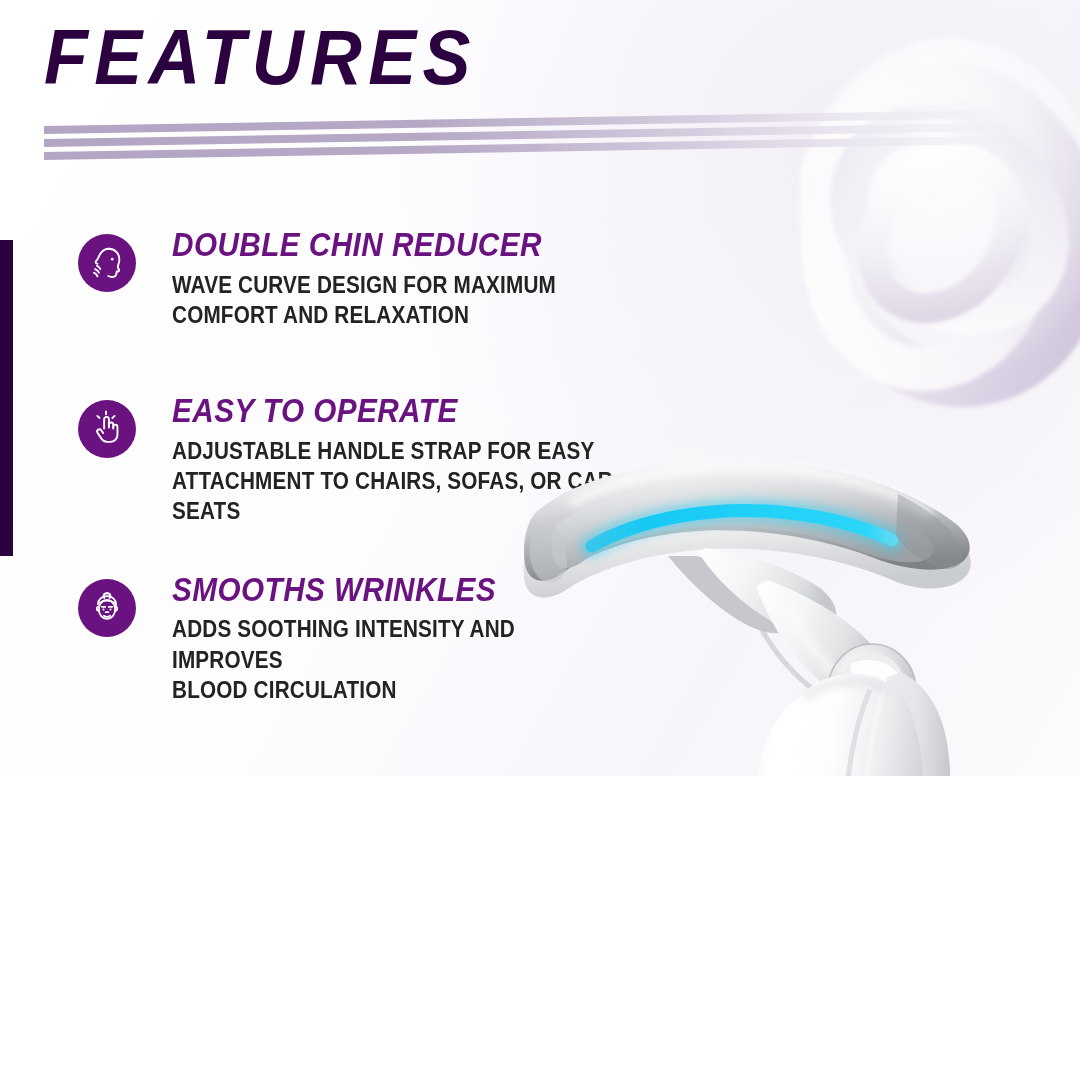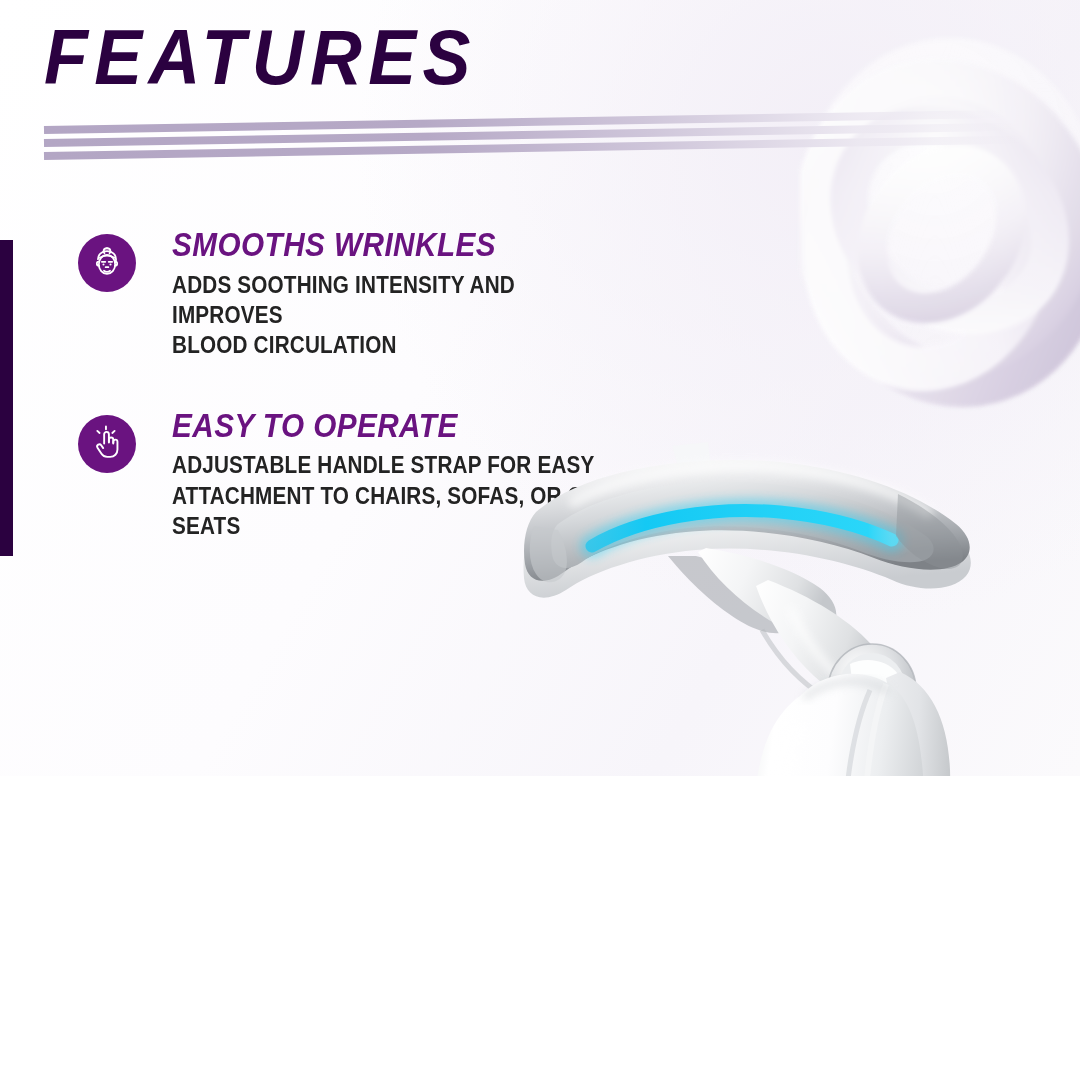--- a/index.html
+++ b/index.html
@@ -149,20 +149,55 @@
     <div id="title">FEATURES</div>
   </div>
   <div id="title-rules" style="position:absolute;left:44px;top:112px;">
     <div class="rule" id="rule-1"></div>
     <div class="rule" id="rule-2"></div>
     <div class="rule" id="rule-3"></div>
   </div>
 
   <div id="features">
 
+    <div class="feature" id="feature-0">
+      <div class="badge">
+        <svg width="38" height="38" viewBox="0 0 40 40" aria-hidden="true">
+          <g fill="none" stroke="#ffffff" stroke-width="2" stroke-linecap="round" stroke-linejoin="round">
+            <path d="M22 5c6 0 11 4.6 11 11 0 4.2-1.6 6-1.6 8.4 0 1.6 1.4 1.9 1.4 3.1 0 1.1-1.3 1.4-2.6 1.5
+                     -.2 2.3-.6 4.6-2.6 5.3-2.2.8-4.6.2-6.2-.6"></path>
+            <path d="M22 5c-3.6 0-6.6 1.8-8.6 4.6-1.6 2.2-2.2 4.6-3.4 6.4-.9 1.4-2 2.2-2 3.3 0 1 1 1.4 2 1.6"></path>
+            <circle cx="25.5" cy="16" r="1.4" fill="#ffffff" stroke="none"></circle>
+            <path d="M9.5 23c1.6.6 2.8 1.8 3.4 3.2"></path>
+            <path d="M7.5 26.4c1.9.7 3.3 2.1 4 3.8"></path>
+            <path d="M6.2 30.2c1.9.8 3.2 2.2 3.8 3.8"></path>
+          </g>
+        </svg>
+      </div>
+      <div class="f-title">DOUBLE CHIN REDUCER</div>
+      <div class="f-desc">WAVE CURVE DESIGN FOR MAXIMUM
+COMFORT AND RELAXATION</div>
+    </div>
+
+    <div class="feature" id="feature-2">
+      <div class="badge">
+        <svg width="38" height="38" viewBox="0 0 40 40" aria-hidden="true">
+          <g fill="none" stroke="#ffffff" stroke-width="2" stroke-linecap="round" stroke-linejoin="round">
+            <path d="M17 19.5V9.8c0-1.5 1.1-2.6 2.5-2.6s2.5 1.1 2.5 2.6v8.6"></path>
+            <path d="M22 17.6v-2.2c0-1.3 1-2.3 2.3-2.3s2.3 1 2.3 2.3v3.4"></path>
+            <path d="M26.6 19.4v-1.8c0-1.2 1-2.2 2.2-2.2s2.2 1 2.2 2.2v8.2c0 4.4-3.2 7.8-7.6 7.8h-3.2
+                     c-2.6 0-4.6-1.2-6-3.3l-4.2-6.4c-.7-1.1-.4-2.5.7-3.2 1.1-.7 2.5-.4 3.2.6l2.1 3"></path>
+            <path d="M12.2 8.4l-2.4-2.2M18.9 4.6V1.6M25.6 8.4l2.4-2.2"></path>
+          </g>
+        </svg>
+      </div>
+      <div class="f-title">EASY TO OPERATE</div>
+      <div class="f-desc">ADJUSTABLE HANDLE STRAP FOR EASY
+ATTACHMENT TO CHAIRS, SOFAS, OR CAR SEATS</div>
+    </div>
 
     <div class="feature" id="feature-1">
       <div class="badge">
         <svg width="38" height="38" viewBox="0 0 40 40" aria-hidden="true">
           <g fill="none" stroke="#ffffff" stroke-width="1.9" stroke-linecap="round" stroke-linejoin="round">
             <path d="M20 4.5c2.2 0 3.6 1.4 3.6 3.1 0 .9-.4 1.6-.9 2.1"></path>
             <path d="M20 4.5c-2.2 0-3.6 1.4-3.6 3.1 0 .9.4 1.6.9 2.1"></path>
             <path d="M10.5 16c0-5 4.2-8.4 9.5-8.4S29.5 11 29.5 16c0 1.3-.2 2.3-.5 3.2"></path>
             <ellipse cx="20" cy="21.5" rx="8.6" ry="10"></ellipse>
             <path d="M11.6 18.5c-1.4-.2-2.3.7-2.3 2 0 1.4 1 2.4 2.4 2.4"></path>
@@ -174,37 +209,20 @@
             <path d="M16.8 28.2c1.9 1.3 4.5 1.3 6.4 0"></path>
             <path d="M12.4 14.6c2.4-1.6 4.9-2.3 7.6-2.3s5.2.7 7.6 2.3"></path>
           </g>
         </svg>
       </div>
       <div class="f-title">SMOOTHS WRINKLES</div>
       <div class="f-desc">ADDS SOOTHING INTENSITY AND IMPROVES
 BLOOD CIRCULATION</div>
     </div>
 
-    <div class="feature" id="feature-2">
-      <div class="badge">
-        <svg width="38" height="38" viewBox="0 0 40 40" aria-hidden="true">
-          <g fill="none" stroke="#ffffff" stroke-width="2" stroke-linecap="round" stroke-linejoin="round">
-            <path d="M17 19.5V9.8c0-1.5 1.1-2.6 2.5-2.6s2.5 1.1 2.5 2.6v8.6"></path>
-            <path d="M22 17.6v-2.2c0-1.3 1-2.3 2.3-2.3s2.3 1 2.3 2.3v3.4"></path>
-            <path d="M26.6 19.4v-1.8c0-1.2 1-2.2 2.2-2.2s2.2 1 2.2 2.2v8.2c0 4.4-3.2 7.8-7.6 7.8h-3.2
-                     c-2.6 0-4.6-1.2-6-3.3l-4.2-6.4c-.7-1.1-.4-2.5.7-3.2 1.1-.7 2.5-.4 3.2.6l2.1 3"></path>
-            <path d="M12.2 8.4l-2.4-2.2M18.9 4.6V1.6M25.6 8.4l2.4-2.2"></path>
-          </g>
-        </svg>
-      </div>
-      <div class="f-title">EASY TO OPERATE</div>
-      <div class="f-desc">ADJUSTABLE HANDLE STRAP FOR EASY
-ATTACHMENT TO CHAIRS, SOFAS, OR CAR SEATS</div>
-    </div>
-
 
   </div>
 
   <svg id="device" viewBox="0 0 520 640" aria-hidden="true">
     <defs>
       <linearGradient id="headTop" x1="0" y1="0" x2="0.25" y2="1">
         <stop offset="0" stop-color="#fdfdfd"></stop>
         <stop offset="0.28" stop-color="#e7e8ea"></stop>
         <stop offset="0.58" stop-color="#c3c6ca"></stop>
         <stop offset="0.82" stop-color="#9da1a6"></stop>

